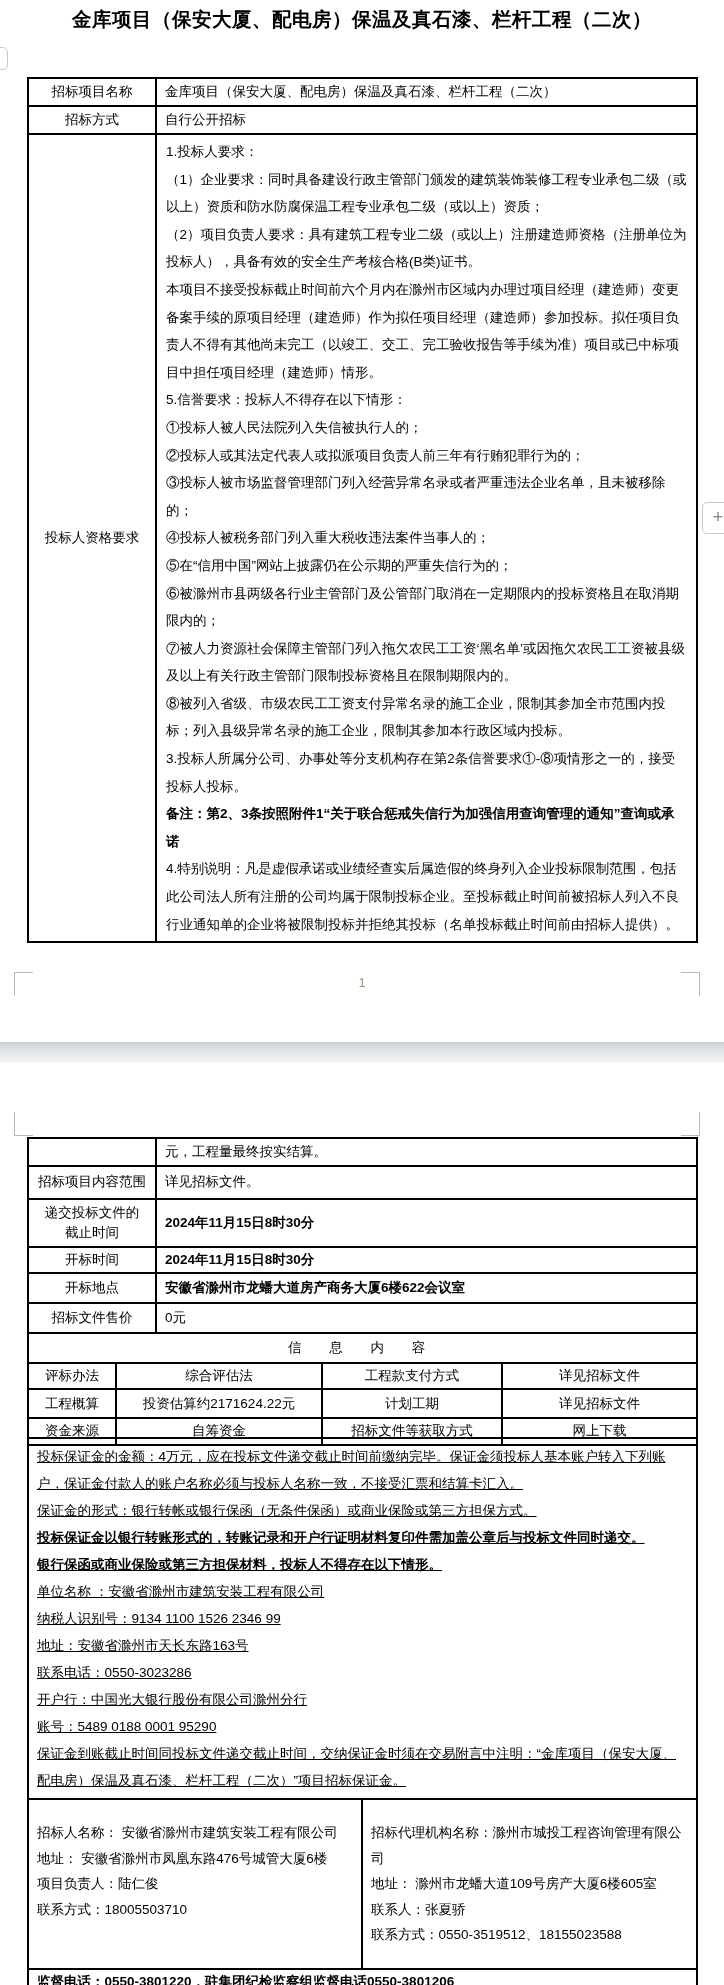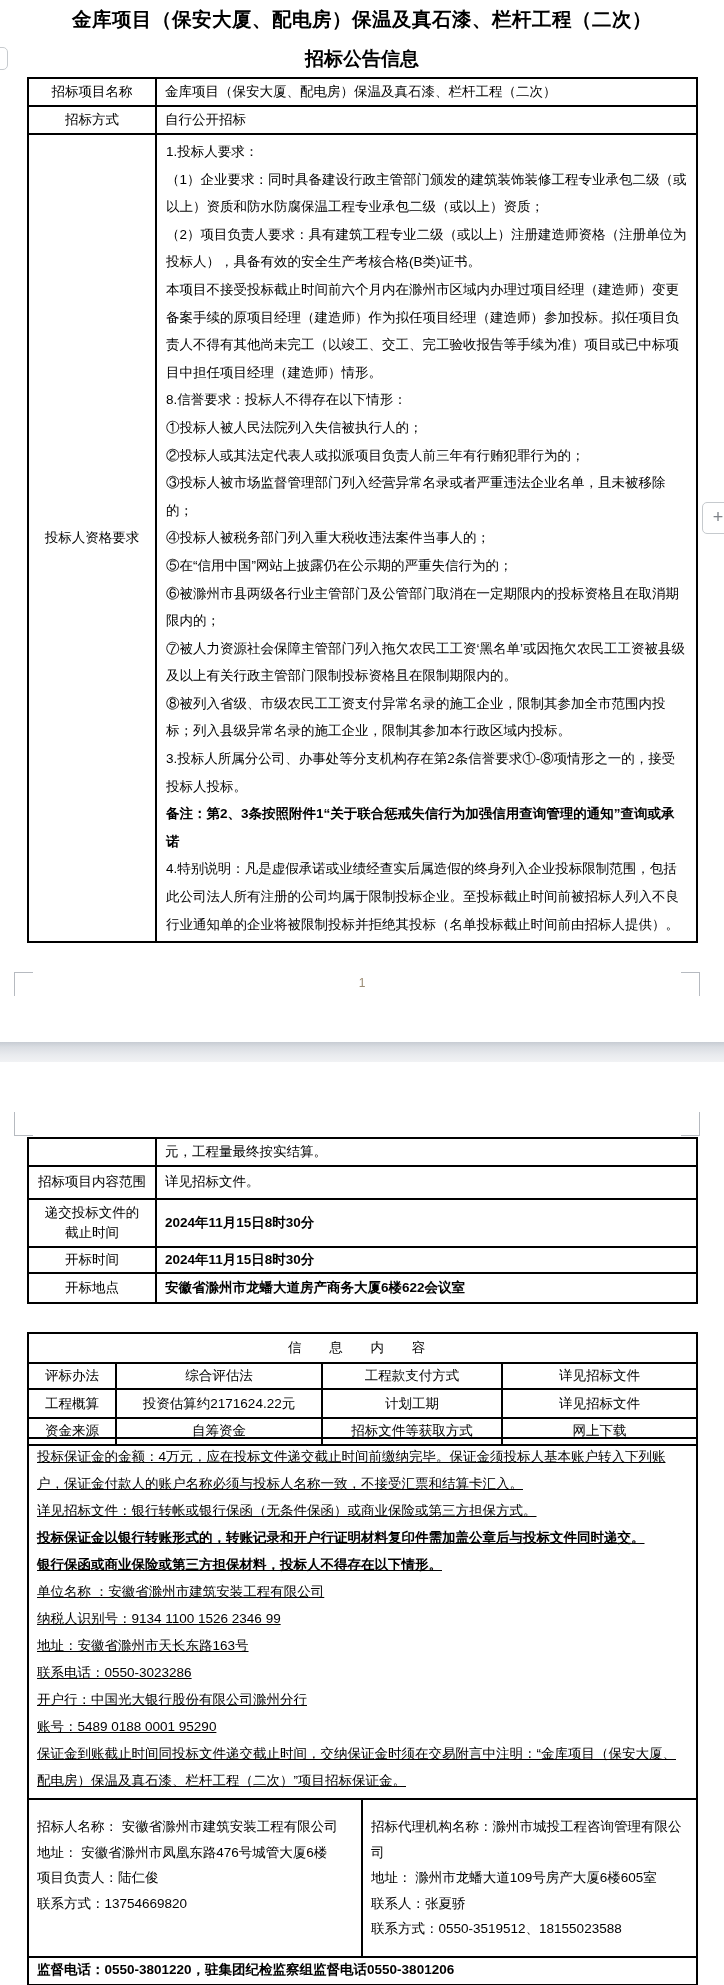--- a/index.html
+++ b/index.html
@@ -12,21 +12,21 @@
   table.doc td{border:2px solid #000;font-size:13.5px;line-height:1.5;
                padding:2px 8px;overflow:hidden;vertical-align:middle;word-break:break-all;margin-left:9px;}
   td.lbl{text-align:center;padding:2px 2px;}
   td.val{text-align:left;}
   .pre{white-space:pre-line;}
   .bold{font-weight:bold;}
   .qual-cell{vertical-align:top !important;padding:3px 9px !important;}
   .para{line-height:27.6px;}
   .dep-cell{vertical-align:top !important;padding:4px 8px !important;}
   .dep-para{line-height:27px;text-decoration:underline;}
-  .contact-cell{vertical-align:top !important;padding:14px 8px !important;}
+  .contact-cell{vertical-align:top !important;padding:20px 8px !important;}
   .contact-line{line-height:25.5px;}
   .info-hdr{text-align:center;letter-spacing:12px;font-size:14.5px;}
   .tight{font-size:12.6px;letter-spacing:-0.2px;}
   .no-top td{border-top:none;}
   
   #separator{position:absolute;left:0;width:724px;top:1042px;height:20px;
     background:linear-gradient(#c7ccd3 0%,#dadde2 25%,#e9ebee 65%,#f1f2f4 100%);}
   
   .mark{position:absolute;width:18px;height:23px;}
   .mark-tl{border-top:1px solid #b6bac0;border-left:1px solid #b6bac0;}
@@ -41,21 +41,20 @@
     color:#7d8288;font-size:18px;line-height:28px;text-align:center;cursor:pointer;}
   #left-btn{position:absolute;left:-16px;top:47px;width:22px;height:21px;
     border:1.5px solid #c6cace;border-radius:5px;background:#fff;cursor:pointer;}
 </style>
 </head>
 <body>
 
 <div id="screen">
 
   <div id="title1" class="title">金库项目（保安大厦、配电房）保温及真石漆、栏杆工程（二次）</div>
-  <div id="title2" class="title">招标公告信息</div>
 
   <div id="left-btn"></div>
   <div id="plus-btn">+</div>
 
   <table class="doc" style="left:27px;top:77px;width:669px;">
     <colgroup>
         <col style="width:128px">
         <col style="width:541px">
       </colgroup>
     <tbody>
@@ -67,21 +66,21 @@
       <td class="lbl">招标方式</td>
       <td class="val">自行公开招标</td>
     </tr>
     <tr style="height:775px">
       <td class="lbl">投标人资格要求</td>
       <td class="val qual-cell">
         <div class="para">1.投标人要求：</div>
         <div class="para">（1）企业要求：同时具备建设行政主管部门颁发的建筑装饰装修工程专业承包二级（或以上）资质和防水防腐保温工程专业承包二级（或以上）资质；</div>
         <div class="para">（2）项目负责人要求：具有建筑工程专业二级（或以上）注册建造师资格（注册单位为投标人），具备有效的安全生产考核合格(B类)证书。</div>
         <div class="para">本项目不接受投标截止时间前六个月内在滁州市区域内办理过项目经理（建造师）变更备案手续的原项目经理（建造师）作为拟任项目经理（建造师）参加投标。拟任项目负责人不得有其他尚未完工（以竣工、交工、完工验收报告等手续为准）项目或已中标项目中担任项目经理（建造师）情形。</div>
-        <div class="para">8.信誉要求：投标人不得存在以下情形：</div>
+        <div class="para">5.信誉要求：投标人不得存在以下情形：</div>
         <div class="para">①投标人被人民法院列入失信被执行人的；</div>
         <div class="para">②投标人或其法定代表人或拟派项目负责人前三年有行贿犯罪行为的；</div>
         <div class="para">③投标人被市场监督管理部门列入经营异常名录或者严重违法企业名单，且未被移除的；</div>
         <div class="para">④投标人被税务部门列入重大税收违法案件当事人的；</div>
         <div class="para">⑤在“信用中国”网站上披露仍在公示期的严重失信行为的；</div>
         <div class="para">⑥被滁州市县两级各行业主管部门及公管部门取消在一定期限内的投标资格且在取消期限内的；</div>
         <div class="para">⑦被人力资源社会保障主管部门列入拖欠农民工工资‘黑名单’或因拖欠农民工工资被县级及以上有关行政主管部门限制投标资格且在限制期限内的。</div>
         <div class="para">⑧被列入省级、市级农民工工资支付异常名录的施工企业，限制其参加全市范围内投标；列入县级异常名录的施工企业，限制其参加本行政区域内投标。</div>
         <div class="para">3.投标人所属分公司、办事处等分支机构存在第2条信誉要求①-⑧项情形之一的，接受投标人投标。</div>
         <div class="para bold">备注：第2、3条按照附件1“关于联合惩戒失信行为加强信用查询管理的通知”查询或承诺</div>
@@ -120,20 +119,24 @@
       <td class="val bold">2024年11月15日8时30分</td>
     </tr>
     <tr style="height:26px">
       <td class="lbl">开标时间</td>
       <td class="val bold">2024年11月15日8时30分</td>
     </tr>
     <tr style="height:30px">
       <td class="lbl">开标地点</td>
       <td class="val bold">安徽省滁州市龙蟠大道房产商务大厦6楼622会议室</td>
     </tr>
+    <tr style="height:30px">
+      <td class="lbl">招标文件售价</td>
+      <td class="val">0元</td>
+    </tr>
   </tbody>
     </table>
 
   <table class="doc no-top" style="left:27px;top:1332px;width:669px;">
     <colgroup>
         <col style="width:88px">
         <col style="width:206px">
         <col style="width:180px">
         <col style="width:195px">
       </colgroup>
@@ -164,38 +167,38 @@
 
   <table class="doc no-top" style="left:27px;top:1437px;width:669px;">
     <colgroup>
         <col style="width:334px">
         <col style="width:335px">
       </colgroup>
     <tbody>
         <tr style="height:351px">
       <td class="dep-cell" colspan="2">
         <div class="dep-para">投标保证金的金额：4万元，应在投标文件递交截止时间前缴纳完毕。保证金须投标人基本账户转入下列账户，保证金付款人的账户名称必须与投标人名称一致，不接受汇票和结算卡汇入。</div>
-        <div class="dep-para">详见招标文件：银行转帐或银行保函（无条件保函）或商业保险或第三方担保方式。</div>
+        <div class="dep-para">保证金的形式：银行转帐或银行保函（无条件保函）或商业保险或第三方担保方式。</div>
         <div class="dep-para bold">投标保证金以银行转账形式的，转账记录和开户行证明材料复印件需加盖公章后与投标文件同时递交。</div>
         <div class="dep-para bold">银行保函或商业保险或第三方担保材料，投标人不得存在以下情形。</div>
         <div class="dep-para">单位名称 ：安徽省滁州市建筑安装工程有限公司</div>
         <div class="dep-para">纳税人识别号：9134 1100 1526 2346 99</div>
         <div class="dep-para">地址：安徽省滁州市天长东路163号</div>
         <div class="dep-para">联系电话：0550-3023286</div>
         <div class="dep-para">开户行：中国光大银行股份有限公司滁州分行</div>
         <div class="dep-para">账号：5489 0188 0001 95290</div>
         <div class="dep-para">保证金到账截止时间同投标文件递交截止时间，交纳保证金时须在交易附言中注明：“金库项目（保安大厦、配电房）保温及真石漆、栏杆工程（二次）”项目招标保证金。</div>
       </td>
     </tr>
     <tr style="height:104px">
       <td class="contact-cell">
         <div class="contact-line">招标人名称： 安徽省滁州市建筑安装工程有限公司</div>
         <div class="contact-line">地址： 安徽省滁州市凤凰东路476号城管大厦6楼</div>
         <div class="contact-line">项目负责人：陆仁俊</div>
-        <div class="contact-line">联系方式：13754669820</div>
+        <div class="contact-line">联系方式：18005503710</div>
       </td>
       <td class="contact-cell">
         <div class="contact-line">招标代理机构名称：滁州市城投工程咨询管理有限公司</div>
         <div class="contact-line">地址： 滁州市龙蟠大道109号房产大厦6楼605室</div>
         <div class="contact-line">联系人：张夏骄</div>
         <div class="contact-line">联系方式：0550-3519512、18155023588</div>
       </td>
     </tr>
     <tr style="height:28px">
       <td class="val bold" colspan="2">监督电话：0550-3801220，驻集团纪检监察组监督电话0550-3801206</td>

